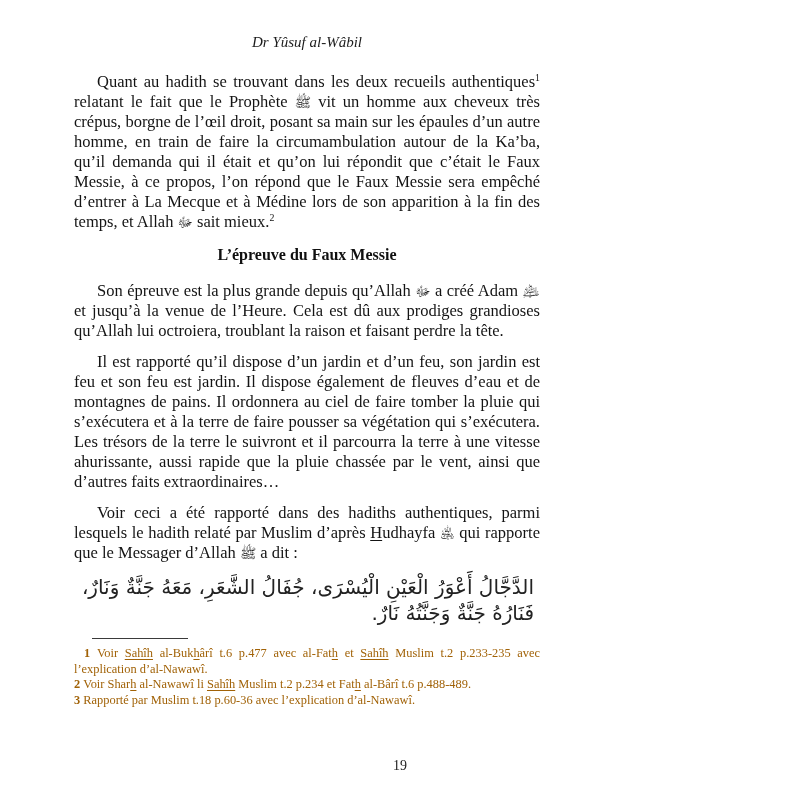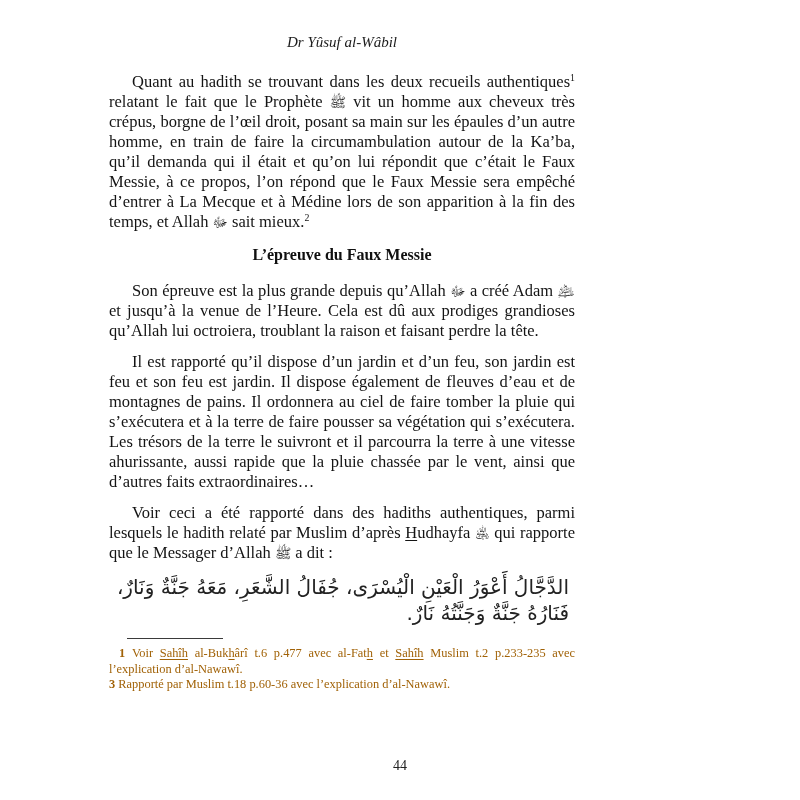--- a/index.html
+++ b/index.html
@@ -3,21 +3,21 @@
 <meta charset="utf-8">
 <style>
   html,body{margin:0;padding:0;background:#ffffff;}
   body{
     width:800px;height:800px;
     font-family:"Liberation Serif", serif;
     color:#141414;
     -webkit-font-smoothing:antialiased;
   }
   .page{position:relative;width:800px;height:800px;background:#ffffff;overflow:hidden;}
-  .content{width:466px;margin-left:109px;padding-top:33px;}
+  .content{width:466px;margin-left:74px;padding-top:33px;}
   .running-header{
     text-align:center;font-style:italic;font-size:15px;line-height:18px;
     margin-bottom:21px;color:#1c1c1c;
   }
   p.body{
     font-size:16.5px;line-height:20px;text-align:justify;text-indent:23px;
     margin:0 0 11px 0;
   }
   h1.section-heading{
     font-size:16px;line-height:23px;text-align:center;font-weight:700;
@@ -68,19 +68,20 @@
 
     <p class="body"><span>Voir ceci a été rapporté dans des hadiths authentiques, parmi lesquels le hadith relaté par Muslim d’après </span><span class="rn-u">H</span><span>udhayfa </span><span class="rn-sym">﵁</span><span> qui rapporte que le Messager d’Allah </span><span class="rn-sym">ﷺ</span><span> a dit :</span></p>
 
     <div class="arabic" dir="rtl">الدَّجَّالُ أَعْوَرُ الْعَيْنِ الْيُسْرَى، جُفَالُ الشَّعَرِ، مَعَهُ جَنَّةٌ وَنَارٌ، فَنَارُهُ جَنَّةٌ وَجَنَّتُهُ نَارٌ.</div>
 
 
     <hr class="fnrule">
 
     <div class="footnotes">
       <p class="first"><span class="rn-b">1 </span><span>Voir </span><span class="rn-i rn-u">Sahîh</span><span class="rn-i"> al-Buk</span><span class="rn-i rn-u">h</span><span class="rn-i">ârî</span><span> t.6 p.477 avec </span><span class="rn-i">al-Fat</span><span class="rn-i rn-u">h</span><span> et </span><span class="rn-i rn-u">Sahîh</span><span class="rn-i"> Muslim</span><span> t.2 p.233-235 avec l’explication d’al-Nawawî.</span></p>
+      <p><span class="rn-b">2 </span><span>Voir </span><span class="rn-i">Shar</span><span class="rn-i rn-u">h</span><span class="rn-i"> al-Nawawî li </span><span class="rn-i rn-u">Sahîh</span><span class="rn-i"> Muslim</span><span> t.2 p.234 et </span><span class="rn-i">Fat</span><span class="rn-i rn-u">h</span><span class="rn-i"> al-Bârî</span><span> t.6 p.488-489.</span></p>
       <p><span class="rn-b">3 </span><span>Rapporté par Muslim t.18 p.60-36 avec l’explication d’al-Nawawî.</span></p>
     </div>
 
   </div>
 
-  <div class="page-number">44</div>
+  <div class="page-number">19</div>
 </div>
 
 </body></html>

